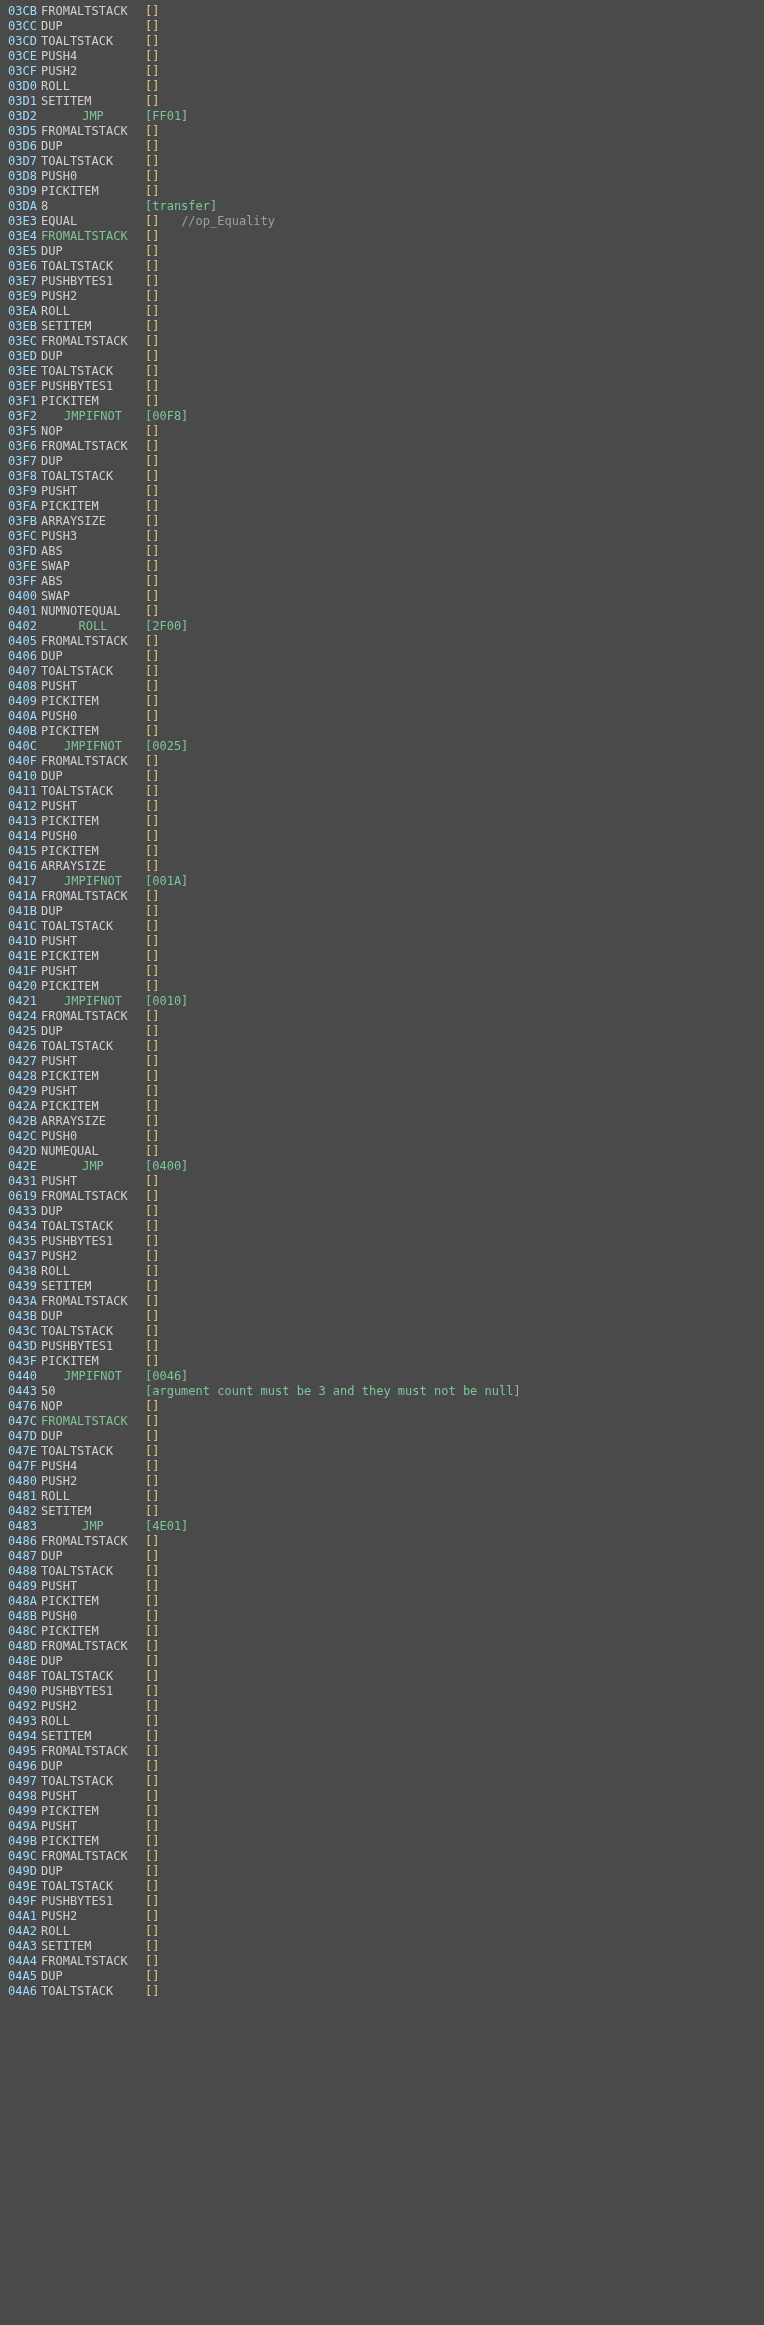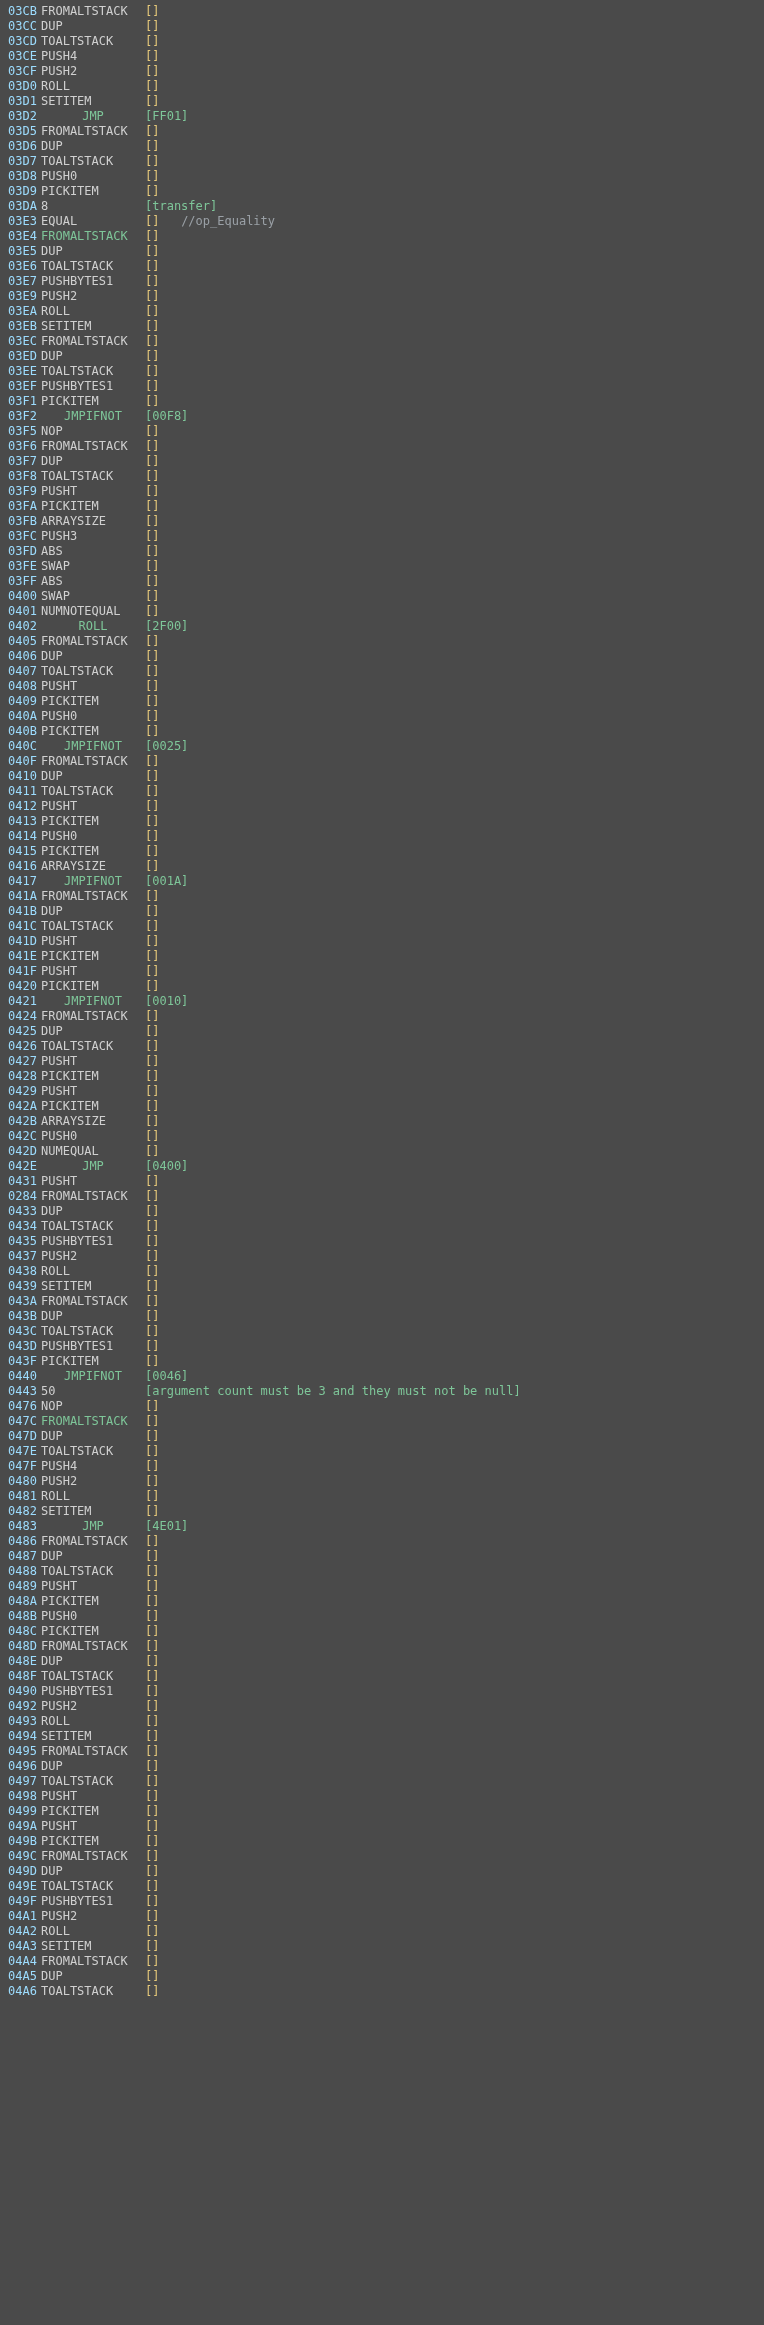--- a/index.html
+++ b/index.html
@@ -117,21 +117,21 @@
     <div class="row"><span class="addr">0426</span><span class="op op-norm">TOALTSTACK</span><span class="arg"><span class="arg-empty">[]</span></span></div>
     <div class="row"><span class="addr">0427</span><span class="op op-norm">PUSHT</span><span class="arg"><span class="arg-empty">[]</span></span></div>
     <div class="row"><span class="addr">0428</span><span class="op op-norm">PICKITEM</span><span class="arg"><span class="arg-empty">[]</span></span></div>
     <div class="row"><span class="addr">0429</span><span class="op op-norm">PUSHT</span><span class="arg"><span class="arg-empty">[]</span></span></div>
     <div class="row"><span class="addr">042A</span><span class="op op-norm">PICKITEM</span><span class="arg"><span class="arg-empty">[]</span></span></div>
     <div class="row"><span class="addr">042B</span><span class="op op-norm">ARRAYSIZE</span><span class="arg"><span class="arg-empty">[]</span></span></div>
     <div class="row"><span class="addr">042C</span><span class="op op-norm">PUSH0</span><span class="arg"><span class="arg-empty">[]</span></span></div>
     <div class="row"><span class="addr">042D</span><span class="op op-norm">NUMEQUAL</span><span class="arg"><span class="arg-empty">[]</span></span></div>
     <div class="row"><span class="addr">042E</span><span class="op op-jump">JMP</span><span class="arg"><span class="arg-hex">[0400]</span></span></div>
     <div class="row"><span class="addr">0431</span><span class="op op-norm">PUSHT</span><span class="arg"><span class="arg-empty">[]</span></span></div>
-    <div class="row"><span class="addr">0284</span><span class="op op-norm">FROMALTSTACK</span><span class="arg"><span class="arg-empty">[]</span></span></div>
+    <div class="row"><span class="addr">0619</span><span class="op op-norm">FROMALTSTACK</span><span class="arg"><span class="arg-empty">[]</span></span></div>
     <div class="row"><span class="addr">0433</span><span class="op op-norm">DUP</span><span class="arg"><span class="arg-empty">[]</span></span></div>
     <div class="row"><span class="addr">0434</span><span class="op op-norm">TOALTSTACK</span><span class="arg"><span class="arg-empty">[]</span></span></div>
     <div class="row"><span class="addr">0435</span><span class="op op-norm">PUSHBYTES1</span><span class="arg"><span class="arg-empty">[]</span></span></div>
     <div class="row"><span class="addr">0437</span><span class="op op-norm">PUSH2</span><span class="arg"><span class="arg-empty">[]</span></span></div>
     <div class="row"><span class="addr">0438</span><span class="op op-norm">ROLL</span><span class="arg"><span class="arg-empty">[]</span></span></div>
     <div class="row"><span class="addr">0439</span><span class="op op-norm">SETITEM</span><span class="arg"><span class="arg-empty">[]</span></span></div>
     <div class="row"><span class="addr">043A</span><span class="op op-norm">FROMALTSTACK</span><span class="arg"><span class="arg-empty">[]</span></span></div>
     <div class="row"><span class="addr">043B</span><span class="op op-norm">DUP</span><span class="arg"><span class="arg-empty">[]</span></span></div>
     <div class="row"><span class="addr">043C</span><span class="op op-norm">TOALTSTACK</span><span class="arg"><span class="arg-empty">[]</span></span></div>
     <div class="row"><span class="addr">043D</span><span class="op op-norm">PUSHBYTES1</span><span class="arg"><span class="arg-empty">[]</span></span></div>

